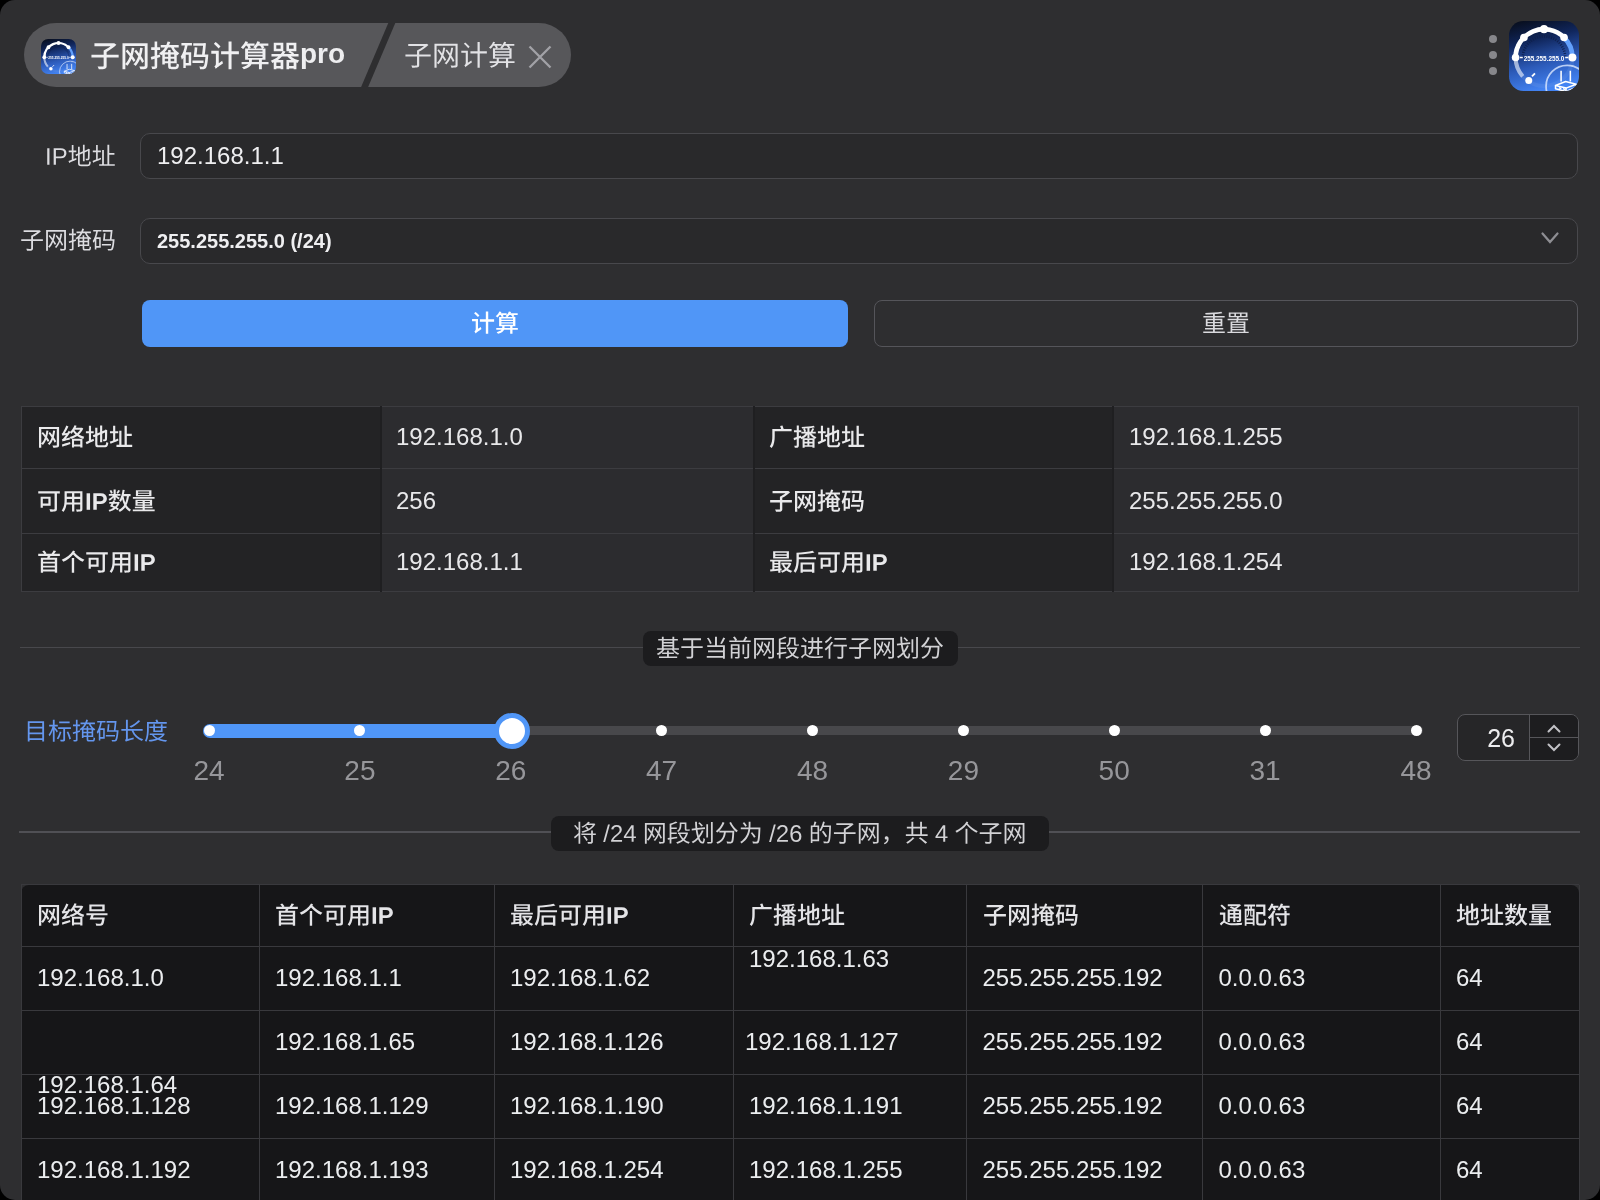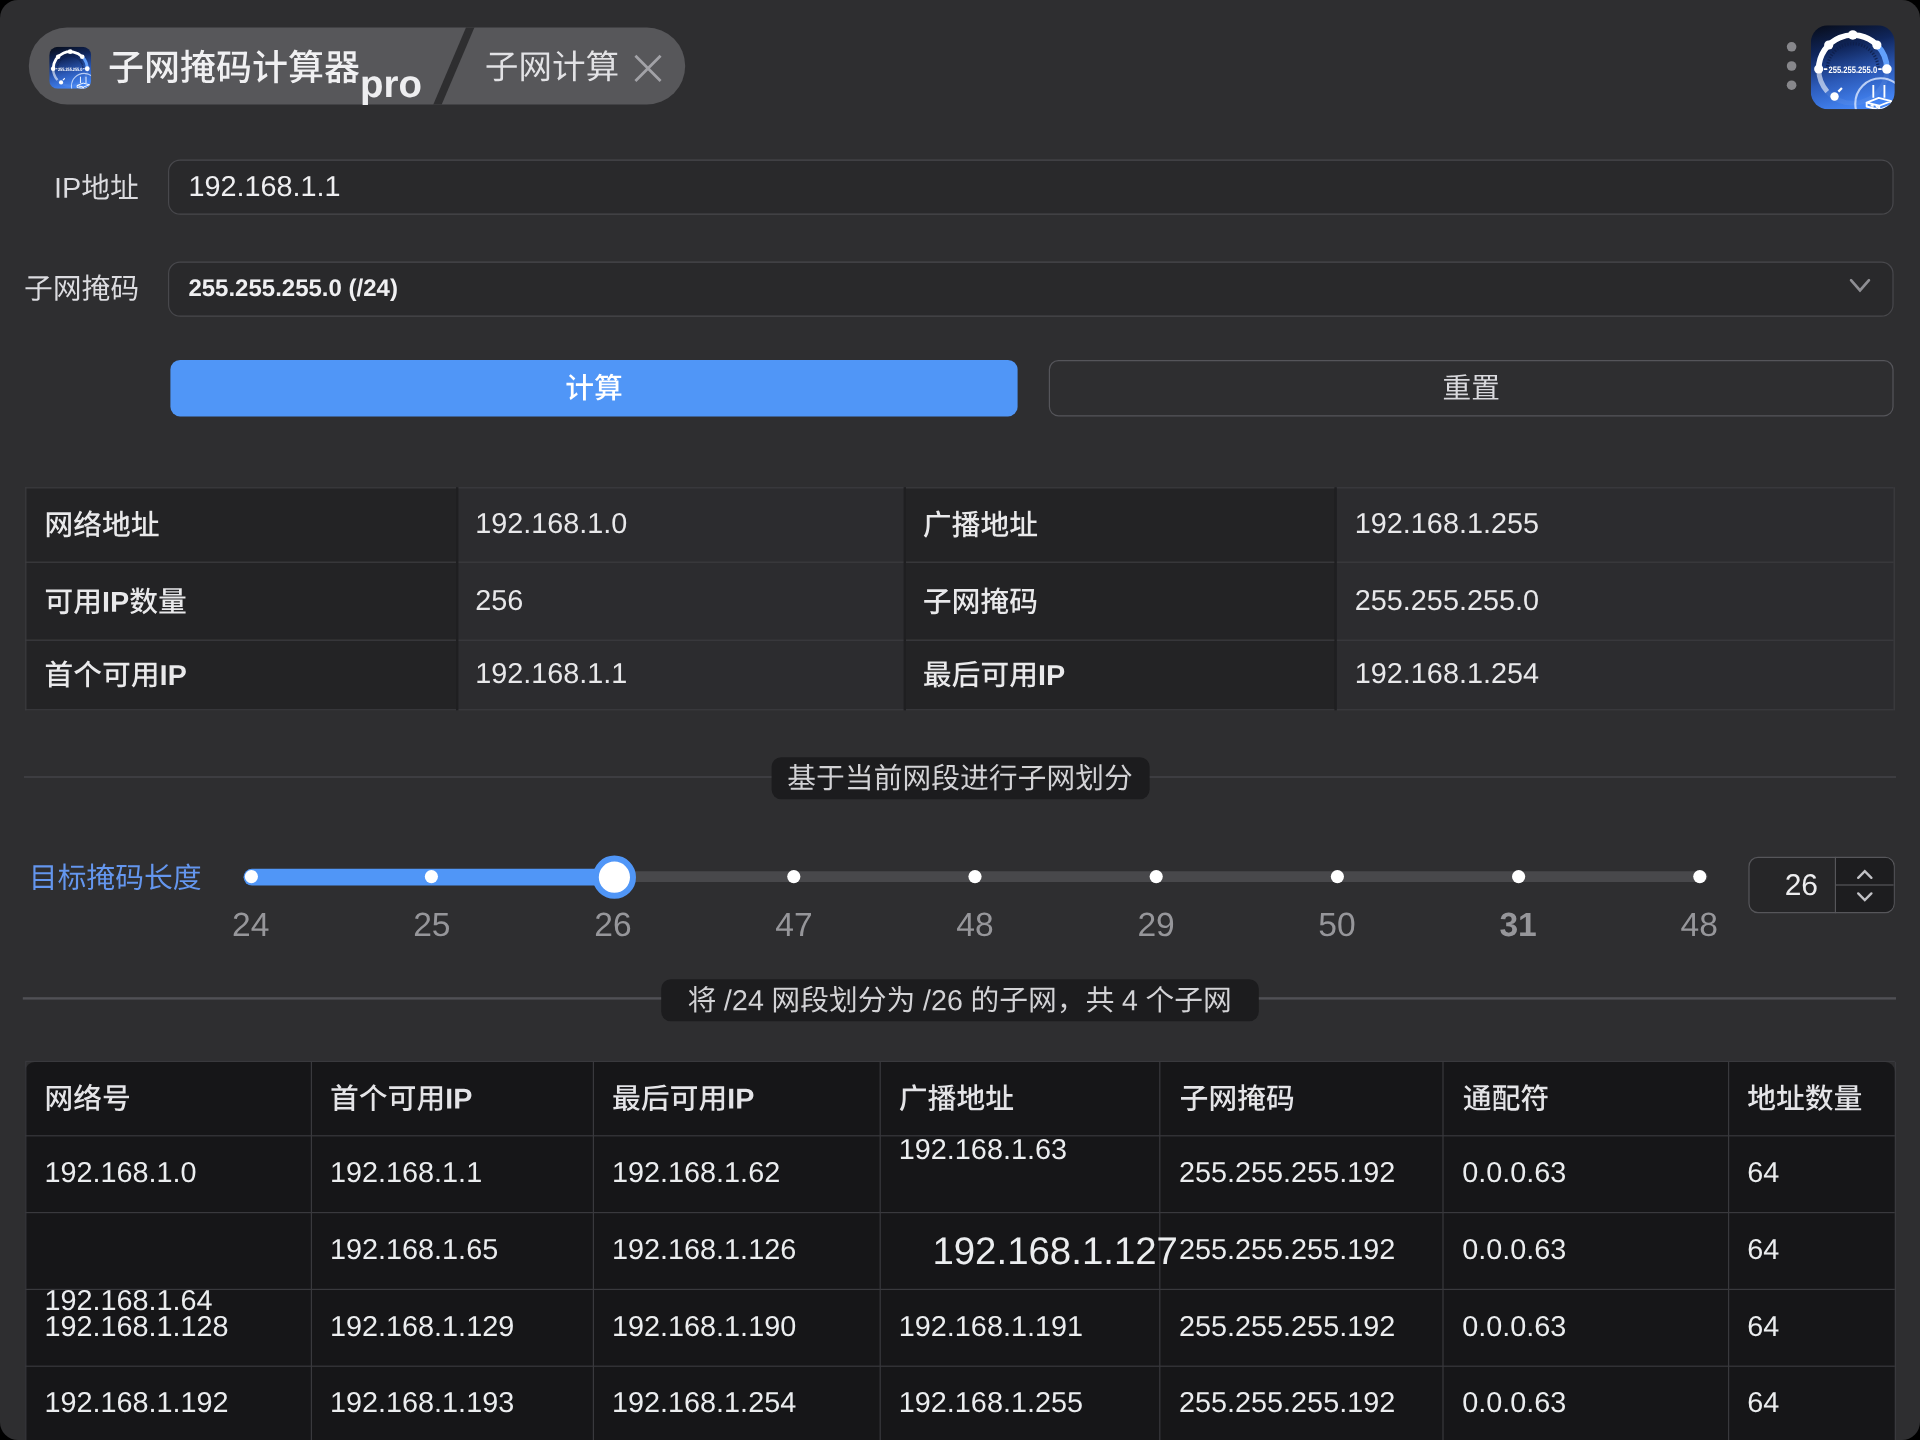--- a/index.html
+++ b/index.html
@@ -47,21 +47,21 @@
       </svg>
       <div style="position:absolute;left:90.0px;top:31.7px;width:210px;height:43px"><svg xmlns="http://www.w3.org/2000/svg" width="210" height="43" viewBox="0 0 210 43" fill="#f0f0f2">
           <path transform="translate(0.0,34.8) scale(0.030000,-0.030000)" d="M455.0 547.0V404.0H48.0V309.0H455.0V36.0C455.0 18.0 449.0 13.0 427.0 12.0C405.0 11.0 330.0 11.0 253.0 14.0C269.0 -13.0 288.0 -56.0 294.0 -83.0C388.0 -84.0 455.0 -82.0 497.0 -66.0C540.0 -52.0 554.0 -24.0 554.0 34.0V309.0H955.0V404.0H554.0V497.0C669.0 558.0 794.0 647.0 880.0 731.0L808.0 786.0L787.0 781.0H148.0V688.0H684.0C617.0 636.0 531.0 582.0 455.0 547.0Z"></path>
           <path transform="translate(30.0,34.8) scale(0.030000,-0.030000)" d="M83.0 786.0V-82.0H178.0V87.0C199.0 74.0 233.0 51.0 246.0 38.0C304.0 99.0 349.0 176.0 386.0 266.0C413.0 226.0 437.0 189.0 455.0 158.0L514.0 222.0C491.0 261.0 457.0 309.0 419.0 361.0C444.0 443.0 463.0 533.0 478.0 630.0L392.0 639.0C383.0 571.0 371.0 505.0 356.0 444.0C320.0 489.0 282.0 534.0 247.0 574.0L192.0 519.0C236.0 468.0 283.0 407.0 327.0 348.0C292.0 246.0 244.0 159.0 178.0 95.0V696.0H825.0V36.0C825.0 18.0 817.0 12.0 798.0 11.0C778.0 10.0 709.0 9.0 644.0 13.0C658.0 -12.0 675.0 -56.0 680.0 -82.0C773.0 -82.0 831.0 -80.0 868.0 -65.0C906.0 -49.0 920.0 -21.0 920.0 35.0V786.0ZM478.0 519.0C522.0 468.0 568.0 409.0 609.0 349.0C572.0 239.0 520.0 148.0 447.0 82.0C468.0 70.0 506.0 44.0 521.0 30.0C581.0 92.0 629.0 170.0 666.0 262.0C695.0 214.0 720.0 168.0 737.0 130.0L801.0 188.0C778.0 237.0 743.0 297.0 700.0 360.0C725.0 441.0 743.0 531.0 757.0 628.0L672.0 637.0C663.0 570.0 652.0 507.0 637.0 447.0C605.0 490.0 570.0 532.0 536.0 570.0Z"></path>
           <path transform="translate(60.0,34.8) scale(0.030000,-0.030000)" d="M585.0 846.0C574.0 803.0 561.0 763.0 545.0 725.0H357.0V641.0H501.0C451.0 562.0 386.0 498.0 305.0 454.0C325.0 438.0 357.0 402.0 370.0 384.0L410.0 412.0V73.0H494.0V115.0H604.0V44.0C604.0 -52.0 627.0 -78.0 720.0 -78.0C739.0 -78.0 835.0 -78.0 855.0 -78.0C932.0 -78.0 956.0 -43.0 966.0 75.0C941.0 80.0 907.0 94.0 889.0 108.0C885.0 19.0 879.0 0.0 849.0 0.0C828.0 0.0 747.0 0.0 731.0 0.0C695.0 0.0 689.0 7.0 689.0 44.0V115.0H891.0V397.0L915.0 381.0C929.0 403.0 957.0 435.0 977.0 452.0C904.0 491.0 836.0 563.0 793.0 641.0H957.0V725.0H640.0C653.0 758.0 664.0 793.0 674.0 830.0ZM604.0 561.0V481.0H488.0C532.0 527.0 570.0 580.0 602.0 641.0H702.0C728.0 584.0 762.0 528.0 802.0 481.0H689.0V561.0ZM494.0 408.0H604.0V334.0H494.0ZM494.0 189.0V269.0H604.0V189.0ZM807.0 269.0V189.0H689.0V269.0ZM807.0 334.0H689.0V408.0H807.0ZM153.0 843.0V648.0H39.0V560.0H153.0V358.0C105.0 344.0 61.0 332.0 25.0 323.0L47.0 233.0L153.0 266.0V30.0C153.0 16.0 148.0 12.0 136.0 12.0C124.0 12.0 87.0 12.0 47.0 13.0C58.0 -12.0 69.0 -52.0 72.0 -74.0C136.0 -75.0 177.0 -72.0 203.0 -57.0C231.0 -42.0 240.0 -18.0 240.0 30.0V293.0L342.0 325.0L330.0 409.0L240.0 383.0V560.0H336.0V648.0H240.0V843.0Z"></path>
           <path transform="translate(90.0,34.8) scale(0.030000,-0.030000)" d="M414.0 210.0V126.0H785.0V210.0ZM489.0 651.0C482.0 548.0 468.0 411.0 455.0 327.0H848.0C831.0 123.0 810.0 39.0 785.0 15.0C776.0 4.0 765.0 2.0 749.0 3.0C730.0 3.0 688.0 3.0 643.0 8.0C657.0 -16.0 667.0 -53.0 668.0 -78.0C717.0 -81.0 762.0 -80.0 788.0 -78.0C820.0 -75.0 841.0 -67.0 862.0 -43.0C897.0 -6.0 920.0 101.0 941.0 368.0C943.0 381.0 944.0 408.0 944.0 408.0H826.0C842.0 533.0 857.0 678.0 865.0 786.0L798.0 793.0L783.0 789.0H441.0V703.0H768.0C760.0 617.0 748.0 505.0 736.0 408.0H554.0C564.0 482.0 572.0 571.0 578.0 645.0ZM47.0 795.0V709.0H163.0C137.0 565.0 92.0 431.0 25.0 341.0C39.0 315.0 59.0 258.0 63.0 234.0C80.0 255.0 96.0 278.0 111.0 303.0V-38.0H192.0V40.0H373.0V485.0H193.0C218.0 556.0 237.0 632.0 252.0 709.0H398.0V795.0ZM192.0 402.0H290.0V124.0H192.0Z"></path>
           <path transform="translate(120.0,34.8) scale(0.030000,-0.030000)" d="M128.0 769.0C184.0 722.0 255.0 655.0 289.0 612.0L352.0 681.0C318.0 723.0 244.0 786.0 188.0 830.0ZM43.0 533.0V439.0H196.0V105.0C196.0 61.0 165.0 30.0 144.0 16.0C160.0 -4.0 184.0 -46.0 192.0 -71.0C210.0 -49.0 242.0 -24.0 436.0 115.0C426.0 134.0 412.0 175.0 406.0 201.0L292.0 122.0V533.0ZM618.0 841.0V520.0H370.0V422.0H618.0V-84.0H718.0V422.0H963.0V520.0H718.0V841.0Z"></path>
           <path transform="translate(150.0,34.8) scale(0.030000,-0.030000)" d="M267.0 450.0H750.0V401.0H267.0ZM267.0 344.0H750.0V294.0H267.0ZM267.0 554.0H750.0V507.0H267.0ZM579.0 850.0C559.0 796.0 526.0 743.0 485.0 698.0C471.0 682.0 454.0 666.0 437.0 653.0C457.0 644.0 489.0 628.0 510.0 614.0H300.0L362.0 636.0C356.0 654.0 343.0 676.0 329.0 698.0H485.0L486.0 774.0H242.0C251.0 791.0 260.0 809.0 268.0 826.0L179.0 850.0C147.0 773.0 90.0 696.0 28.0 647.0C50.0 635.0 88.0 609.0 105.0 594.0C135.0 622.0 166.0 658.0 194.0 698.0H231.0C250.0 671.0 267.0 637.0 277.0 614.0H171.0V235.0H301.0V166.0V159.0H53.0V82.0H271.0C241.0 46.0 181.0 11.0 67.0 -15.0C88.0 -33.0 114.0 -64.0 127.0 -85.0C286.0 -41.0 354.0 19.0 381.0 82.0H632.0V-82.0H729.0V82.0H951.0V159.0H729.0V235.0H849.0V614.0H752.0L814.0 642.0C805.0 658.0 789.0 678.0 773.0 698.0H945.0V774.0H644.0C654.0 792.0 662.0 810.0 669.0 829.0ZM632.0 159.0H396.0V163.0V235.0H632.0ZM527.0 614.0C552.0 638.0 576.0 666.0 598.0 698.0H666.0C691.0 671.0 715.0 638.0 729.0 614.0Z"></path>
           <path transform="translate(180.0,34.8) scale(0.030000,-0.030000)" d="M210.0 721.0H354.0V602.0H210.0ZM634.0 721.0H788.0V602.0H634.0ZM610.0 483.0C648.0 469.0 693.0 446.0 726.0 425.0H466.0C486.0 454.0 503.0 484.0 518.0 514.0L444.0 527.0V801.0H125.0V521.0H418.0C403.0 489.0 383.0 457.0 357.0 425.0H49.0V341.0H274.0C210.0 287.0 128.0 239.0 26.0 201.0C44.0 185.0 68.0 150.0 77.0 128.0L125.0 149.0V-84.0H212.0V-57.0H353.0V-78.0H444.0V228.0H267.0C318.0 263.0 361.0 301.0 399.0 341.0H578.0C616.0 300.0 661.0 261.0 711.0 228.0H549.0V-84.0H636.0V-57.0H788.0V-78.0H880.0V143.0L918.0 130.0C931.0 154.0 957.0 189.0 978.0 206.0C875.0 232.0 770.0 281.0 696.0 341.0H952.0V425.0H778.0L807.0 455.0C779.0 477.0 730.0 503.0 685.0 521.0H879.0V801.0H547.0V521.0H649.0ZM212.0 25.0V146.0H353.0V25.0ZM636.0 25.0V146.0H788.0V25.0Z"></path>
         </svg></div>
-      <div style="position:absolute;top:52px;font-family:'Liberation Sans',sans-serif;font-size:32px;font-weight:600;color:rgba(240,240,242,0.99);line-height:36.0px;white-space:pre;left:300.0px">pro</div>
+      <div style="position:absolute;top:36px;font-family:'Liberation Sans',sans-serif;font-size:28px;font-weight:600;color:rgba(240,240,242,0.99);line-height:36.0px;white-space:pre;left:300.0px">pro</div>
       <div style="position:absolute;left:404.0px;top:33.2px;width:112px;height:41px"><svg xmlns="http://www.w3.org/2000/svg" width="112" height="41" viewBox="0 0 112 41" fill="#e2e2e5">
           <path transform="translate(0.0,32.5) scale(0.028000,-0.028000)" d="M465.0 540.0V395.0H51.0V320.0H465.0V20.0C465.0 2.0 458.0 -3.0 438.0 -4.0C416.0 -5.0 342.0 -6.0 261.0 -2.0C273.0 -24.0 287.0 -58.0 293.0 -80.0C389.0 -80.0 454.0 -78.0 491.0 -66.0C530.0 -54.0 543.0 -31.0 543.0 19.0V320.0H953.0V395.0H543.0V501.0C657.0 560.0 786.0 650.0 873.0 734.0L816.0 777.0L799.0 772.0H151.0V698.0H716.0C645.0 640.0 548.0 579.0 465.0 540.0Z"></path>
           <path transform="translate(28.0,32.5) scale(0.028000,-0.028000)" d="M194.0 536.0C239.0 481.0 288.0 416.0 333.0 352.0C295.0 245.0 242.0 155.0 172.0 88.0C188.0 79.0 218.0 57.0 230.0 46.0C291.0 110.0 340.0 191.0 379.0 285.0C411.0 238.0 438.0 194.0 457.0 157.0L506.0 206.0C482.0 249.0 447.0 303.0 407.0 360.0C435.0 443.0 456.0 534.0 472.0 632.0L403.0 640.0C392.0 565.0 377.0 494.0 358.0 428.0C319.0 480.0 279.0 532.0 240.0 578.0ZM483.0 535.0C529.0 480.0 577.0 415.0 620.0 350.0C580.0 240.0 526.0 148.0 452.0 80.0C469.0 71.0 498.0 49.0 511.0 38.0C575.0 103.0 625.0 184.0 664.0 280.0C699.0 224.0 728.0 171.0 747.0 127.0L799.0 171.0C776.0 224.0 738.0 290.0 693.0 358.0C720.0 440.0 740.0 531.0 755.0 630.0L687.0 638.0C676.0 564.0 662.0 494.0 644.0 428.0C608.0 479.0 570.0 529.0 532.0 574.0ZM88.0 780.0V-78.0H164.0V708.0H840.0V20.0C840.0 2.0 833.0 -3.0 814.0 -4.0C795.0 -5.0 729.0 -6.0 663.0 -3.0C674.0 -23.0 687.0 -57.0 692.0 -77.0C782.0 -78.0 837.0 -76.0 869.0 -64.0C902.0 -52.0 915.0 -28.0 915.0 20.0V780.0Z"></path>
           <path transform="translate(56.0,32.5) scale(0.028000,-0.028000)" d="M137.0 775.0C193.0 728.0 263.0 660.0 295.0 617.0L346.0 673.0C312.0 714.0 241.0 778.0 186.0 823.0ZM46.0 526.0V452.0H205.0V93.0C205.0 50.0 174.0 20.0 155.0 8.0C169.0 -7.0 189.0 -41.0 196.0 -61.0C212.0 -40.0 240.0 -18.0 429.0 116.0C421.0 130.0 409.0 162.0 404.0 182.0L281.0 98.0V526.0ZM626.0 837.0V508.0H372.0V431.0H626.0V-80.0H705.0V431.0H959.0V508.0H705.0V837.0Z"></path>
           <path transform="translate(84.0,32.5) scale(0.028000,-0.028000)" d="M252.0 457.0H764.0V398.0H252.0ZM252.0 350.0H764.0V290.0H252.0ZM252.0 562.0H764.0V505.0H252.0ZM576.0 845.0C548.0 768.0 497.0 695.0 436.0 647.0C453.0 640.0 482.0 624.0 497.0 613.0H296.0L353.0 634.0C346.0 653.0 331.0 680.0 315.0 704.0H487.0V766.0H223.0C234.0 786.0 244.0 806.0 253.0 826.0L183.0 845.0C151.0 767.0 96.0 689.0 35.0 638.0C52.0 628.0 82.0 608.0 96.0 596.0C127.0 625.0 158.0 663.0 185.0 704.0H237.0C257.0 674.0 277.0 637.0 287.0 613.0H177.0V239.0H311.0V174.0L310.0 152.0H56.0V90.0H286.0C258.0 48.0 198.0 6.0 72.0 -25.0C88.0 -39.0 109.0 -65.0 119.0 -81.0C279.0 -35.0 346.0 28.0 372.0 90.0H642.0V-78.0H719.0V90.0H948.0V152.0H719.0V239.0H842.0V613.0H742.0L796.0 638.0C786.0 657.0 768.0 681.0 748.0 704.0H940.0V766.0H620.0C631.0 786.0 640.0 807.0 648.0 828.0ZM642.0 152.0H386.0L387.0 172.0V239.0H642.0ZM505.0 613.0C532.0 638.0 559.0 669.0 583.0 704.0H663.0C690.0 675.0 718.0 639.0 731.0 613.0Z"></path>
         </svg></div>
       <svg style="position:absolute;left:528px;top:45px" width="24" height="24" viewBox="0 0 24 24">
 <path d="M1.5 1.5 L22.5 22.5 M22.5 1.5 L1.5 22.5" stroke="#a2a2a7" stroke-width="2.3" fill="none"></path>
       </svg>
       <div style="position:absolute;left:1489.3px;top:35.0px;width:7.6px;height:7.6px;background:#87878b;border-radius:4px"></div>
@@ -240,21 +240,21 @@
       <div style="position:absolute;left:1259.625px;top:725px;width:11px;height:11px;background:#ffffff;border-radius:5.5px"></div>
       <div style="position:absolute;left:1410.5px;top:725px;width:11px;height:11px;background:#ffffff;border-radius:5.5px"></div>
       <div style="position:absolute;left:494px;top:712.5px;width:36px;height:36px;background:#ffffff;border-radius:18px;border:5px solid #5096f7;box-sizing:border-box"></div>
       <div style="position:absolute;top:754.2px;font-family:'Liberation Sans',sans-serif;font-size:28px;font-weight:400;color:rgba(152,152,156,0.99);line-height:33.6px;white-space:pre;left:209.0px;transform:translateX(-50%)">24</div>
       <div style="position:absolute;top:754.2px;font-family:'Liberation Sans',sans-serif;font-size:28px;font-weight:400;color:rgba(152,152,156,0.99);line-height:33.6px;white-space:pre;left:359.9px;transform:translateX(-50%)">25</div>
       <div style="position:absolute;top:754.2px;font-family:'Liberation Sans',sans-serif;font-size:28px;font-weight:400;color:rgba(152,152,156,0.99);line-height:33.6px;white-space:pre;left:510.8px;transform:translateX(-50%)">26</div>
       <div style="position:absolute;top:754.2px;font-family:'Liberation Sans',sans-serif;font-size:28px;font-weight:400;color:rgba(152,152,156,0.99);line-height:33.6px;white-space:pre;left:661.6px;transform:translateX(-50%)">47</div>
       <div style="position:absolute;top:754.2px;font-family:'Liberation Sans',sans-serif;font-size:28px;font-weight:400;color:rgba(152,152,156,0.99);line-height:33.6px;white-space:pre;left:812.5px;transform:translateX(-50%)">48</div>
       <div style="position:absolute;top:754.2px;font-family:'Liberation Sans',sans-serif;font-size:28px;font-weight:400;color:rgba(152,152,156,0.99);line-height:33.6px;white-space:pre;left:963.4px;transform:translateX(-50%)">29</div>
       <div style="position:absolute;top:754.2px;font-family:'Liberation Sans',sans-serif;font-size:28px;font-weight:400;color:rgba(152,152,156,0.99);line-height:33.6px;white-space:pre;left:1114.2px;transform:translateX(-50%)">50</div>
-      <div style="position:absolute;top:754.2px;font-family:'Liberation Sans',sans-serif;font-size:28px;font-weight:700;color:rgba(152,152,156,0.99);line-height:33.6px;white-space:pre;left:1265.1px;transform:translateX(-50%)">31</div>
+      <div style="position:absolute;top:754.2px;font-family:'Liberation Sans',sans-serif;font-size:28px;font-weight:400;color:rgba(152,152,156,0.99);line-height:33.6px;white-space:pre;left:1265.1px;transform:translateX(-50%)">31</div>
       <div style="position:absolute;top:754.2px;font-family:'Liberation Sans',sans-serif;font-size:28px;font-weight:400;color:rgba(152,152,156,0.99);line-height:33.6px;white-space:pre;left:1416.0px;transform:translateX(-50%)">48</div>
       <div style="position:absolute;left:1457px;top:714px;width:122px;height:47px;background:#262628;border-radius:8px;border:1px solid #56565a;box-sizing:border-box"></div>
       <div style="position:absolute;left:1529px;top:715px;width:49px;height:45px;background:#1d1d1f;border-radius:0 7px 7px 0"></div>
       <div style="position:absolute;left:1529px;top:714px;width:1px;height:47px;background:#56565a"></div>
       <div style="position:absolute;left:1530px;top:737px;width:48px;height:1px;background:#56565a"></div>
       <div style="position:absolute;top:722.5px;font-family:'Liberation Sans',sans-serif;font-size:25px;font-weight:400;color:rgba(240,240,242,0.99);line-height:30.0px;white-space:pre;right:85.0px">26</div>
       <svg style="position:absolute;left:1547px;top:724px" width="14" height="9" viewBox="0 0 14 9">
         <path d="M1.5 7.5 L7 2 L12.5 7.5" stroke="#c2c2c6" stroke-width="2" fill="none" stroke-linecap="round"></path>
       </svg>
       <svg style="position:absolute;left:1547px;top:743px" width="14" height="9" viewBox="0 0 14 9">
@@ -346,21 +346,21 @@
       <div style="position:absolute;top:964.1px;font-family:'Liberation Sans',sans-serif;font-size:24px;font-weight:400;color:rgba(238,240,242,0.99);line-height:28.8px;white-space:pre;left:37.0px">192.168.1.0</div>
       <div style="position:absolute;top:964.1px;font-family:'Liberation Sans',sans-serif;font-size:24px;font-weight:400;color:rgba(238,240,242,0.99);line-height:28.8px;white-space:pre;left:275.0px">192.168.1.1</div>
       <div style="position:absolute;top:964.1px;font-family:'Liberation Sans',sans-serif;font-size:24px;font-weight:400;color:rgba(238,240,242,0.99);line-height:28.8px;white-space:pre;left:510.0px">192.168.1.62</div>
       <div style="position:absolute;top:945px;font-family:'Liberation Sans',sans-serif;font-size:24px;font-weight:400;color:rgba(238,240,242,0.99);line-height:28.8px;white-space:pre;left:749.0px">192.168.1.63</div>
       <div style="position:absolute;top:964.1px;font-family:'Liberation Sans',sans-serif;font-size:24px;font-weight:400;color:rgba(238,240,242,0.99);line-height:28.8px;white-space:pre;left:982.5px">255.255.255.192</div>
       <div style="position:absolute;top:964.1px;font-family:'Liberation Sans',sans-serif;font-size:24px;font-weight:400;color:rgba(238,240,242,0.99);line-height:28.8px;white-space:pre;left:1218.5px">0.0.0.63</div>
       <div style="position:absolute;top:964.1px;font-family:'Liberation Sans',sans-serif;font-size:24px;font-weight:400;color:rgba(238,240,242,0.99);line-height:28.8px;white-space:pre;left:1456.0px">64</div>
       <div style="position:absolute;top:1071px;font-family:'Liberation Sans',sans-serif;font-size:24px;font-weight:400;color:rgba(238,240,242,0.99);line-height:28.8px;white-space:pre;left:37.0px">192.168.1.64</div>
       <div style="position:absolute;top:1028.1px;font-family:'Liberation Sans',sans-serif;font-size:24px;font-weight:400;color:rgba(238,240,242,0.99);line-height:28.8px;white-space:pre;left:275.0px">192.168.1.65</div>
       <div style="position:absolute;top:1028.1px;font-family:'Liberation Sans',sans-serif;font-size:24px;font-weight:400;color:rgba(238,240,242,0.99);line-height:28.8px;white-space:pre;left:510.0px">192.168.1.126</div>
-      <div style="position:absolute;top:1028.1px;font-family:'Liberation Sans',sans-serif;font-size:32px;font-weight:400;color:rgba(238,240,242,0.99);line-height:28.8px;white-space:pre;left:777px">192.168.1.127</div>
+      <div style="position:absolute;top:1028.1px;font-family:'Liberation Sans',sans-serif;font-size:24px;font-weight:400;color:rgba(238,240,242,0.99);line-height:28.8px;white-space:pre;left:745px">192.168.1.127</div>
       <div style="position:absolute;top:1028.1px;font-family:'Liberation Sans',sans-serif;font-size:24px;font-weight:400;color:rgba(238,240,242,0.99);line-height:28.8px;white-space:pre;left:982.5px">255.255.255.192</div>
       <div style="position:absolute;top:1028.1px;font-family:'Liberation Sans',sans-serif;font-size:24px;font-weight:400;color:rgba(238,240,242,0.99);line-height:28.8px;white-space:pre;left:1218.5px">0.0.0.63</div>
       <div style="position:absolute;top:1028.1px;font-family:'Liberation Sans',sans-serif;font-size:24px;font-weight:400;color:rgba(238,240,242,0.99);line-height:28.8px;white-space:pre;left:1456.0px">64</div>
       <div style="position:absolute;top:1092.1px;font-family:'Liberation Sans',sans-serif;font-size:24px;font-weight:400;color:rgba(238,240,242,0.99);line-height:28.8px;white-space:pre;left:37.0px">192.168.1.128</div>
       <div style="position:absolute;top:1092.1px;font-family:'Liberation Sans',sans-serif;font-size:24px;font-weight:400;color:rgba(238,240,242,0.99);line-height:28.8px;white-space:pre;left:275.0px">192.168.1.129</div>
       <div style="position:absolute;top:1092.1px;font-family:'Liberation Sans',sans-serif;font-size:24px;font-weight:400;color:rgba(238,240,242,0.99);line-height:28.8px;white-space:pre;left:510.0px">192.168.1.190</div>
       <div style="position:absolute;top:1092.1px;font-family:'Liberation Sans',sans-serif;font-size:24px;font-weight:400;color:rgba(238,240,242,0.99);line-height:28.8px;white-space:pre;left:749.0px">192.168.1.191</div>
       <div style="position:absolute;top:1092.1px;font-family:'Liberation Sans',sans-serif;font-size:24px;font-weight:400;color:rgba(238,240,242,0.99);line-height:28.8px;white-space:pre;left:982.5px">255.255.255.192</div>
       <div style="position:absolute;top:1092.1px;font-family:'Liberation Sans',sans-serif;font-size:24px;font-weight:400;color:rgba(238,240,242,0.99);line-height:28.8px;white-space:pre;left:1218.5px">0.0.0.63</div>
       <div style="position:absolute;top:1092.1px;font-family:'Liberation Sans',sans-serif;font-size:24px;font-weight:400;color:rgba(238,240,242,0.99);line-height:28.8px;white-space:pre;left:1456.0px">64</div>

